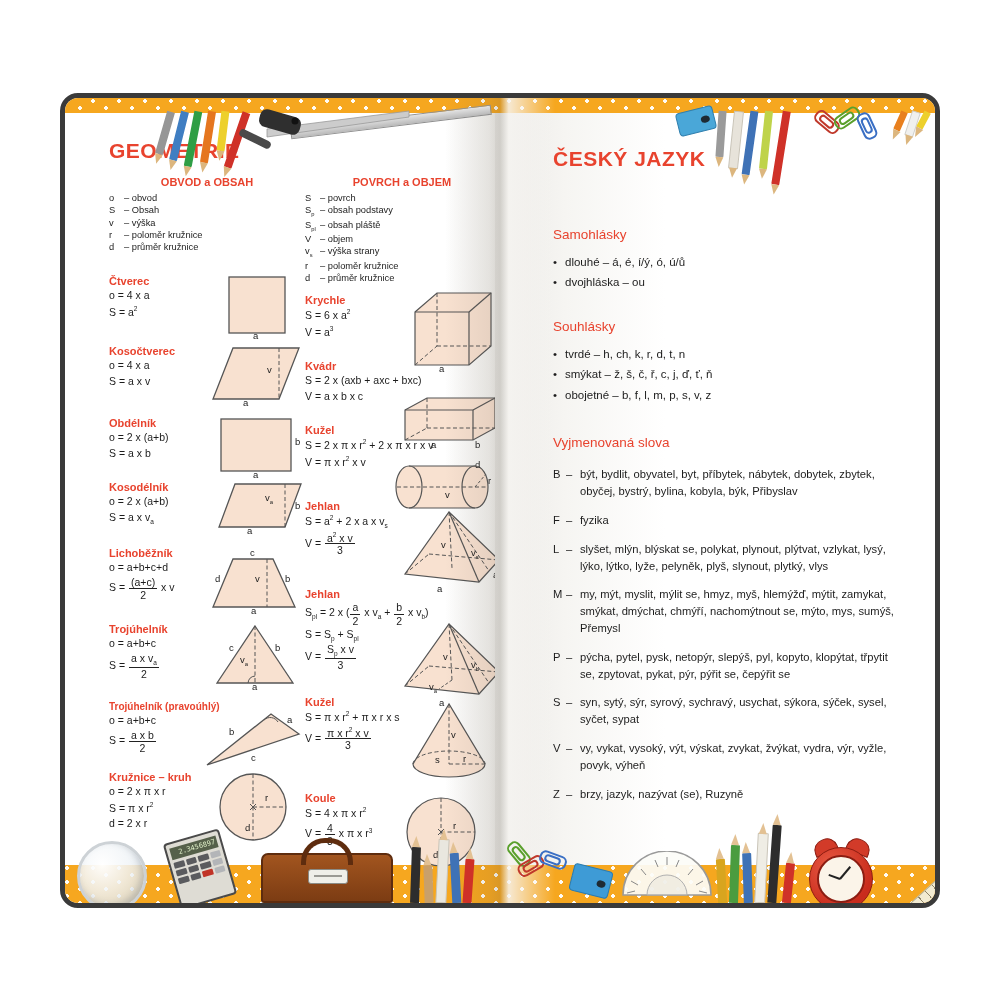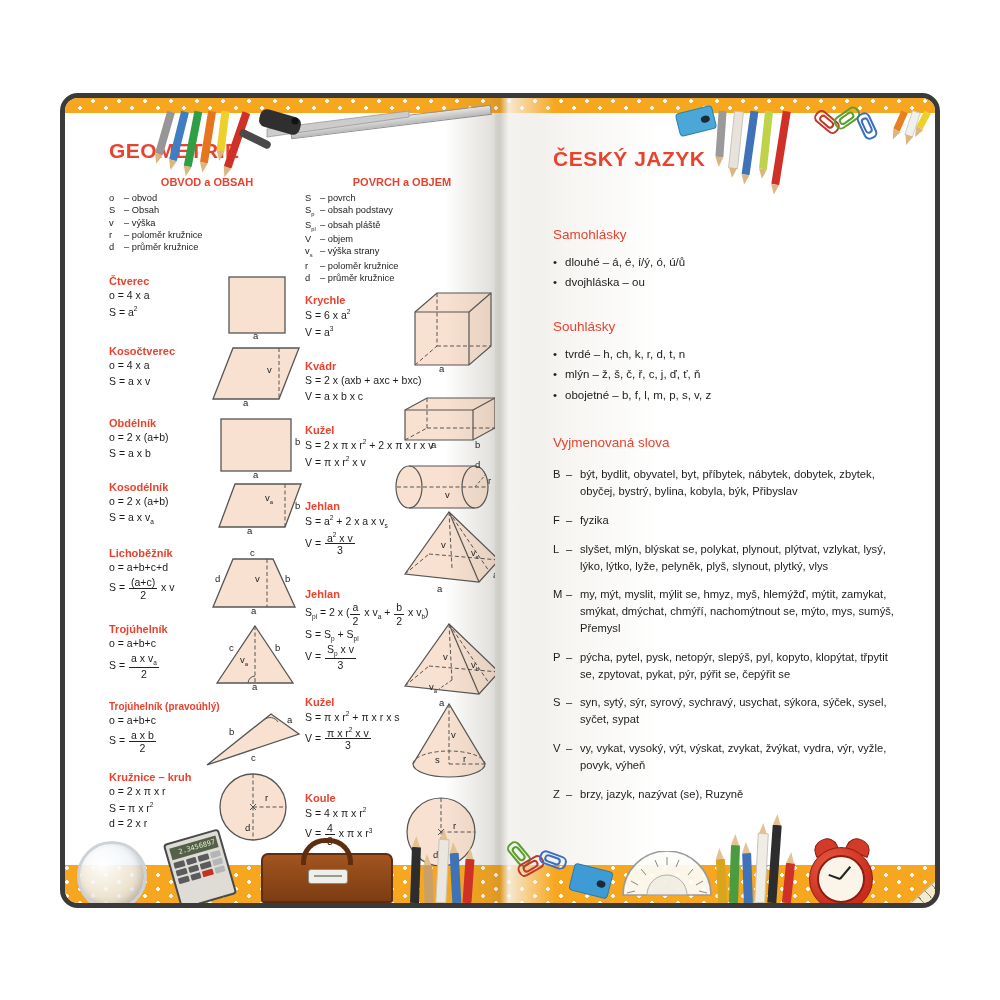--- a/index.html
+++ b/index.html
@@ -493,21 +493,21 @@
       <ul class="cz-bullets">
         <li>dlouhé – á, é, í/ý, ó, ú/ů</li>
         <li>dvojhláska – ou</li>
       </ul>
     </div>
 
     <div class="sec-souhlasky">
       <div class="cz-section-h">Souhlásky</div>
       <ul class="cz-bullets">
         <li>tvrdé – h, ch, k, r, d, t, n</li>
-        <li>mlýn – ž, š, č, ř, c, j, ď, ť, ň</li>
+        <li>smýkat – ž, š, č, ř, c, j, ď, ť, ň</li>
         <li>obojetné – b, f, l, m, p, s, v, z</li>
       </ul>
     </div>
 
     <div class="sec-vyjmenovana">
       <div class="cz-section-h">Vyjmenovaná slova</div>
       <div class="vs-list">
         <div class="vs-row">
               <span class="vs-letter">B</span>
               <span class="vs-dash">–</span>

